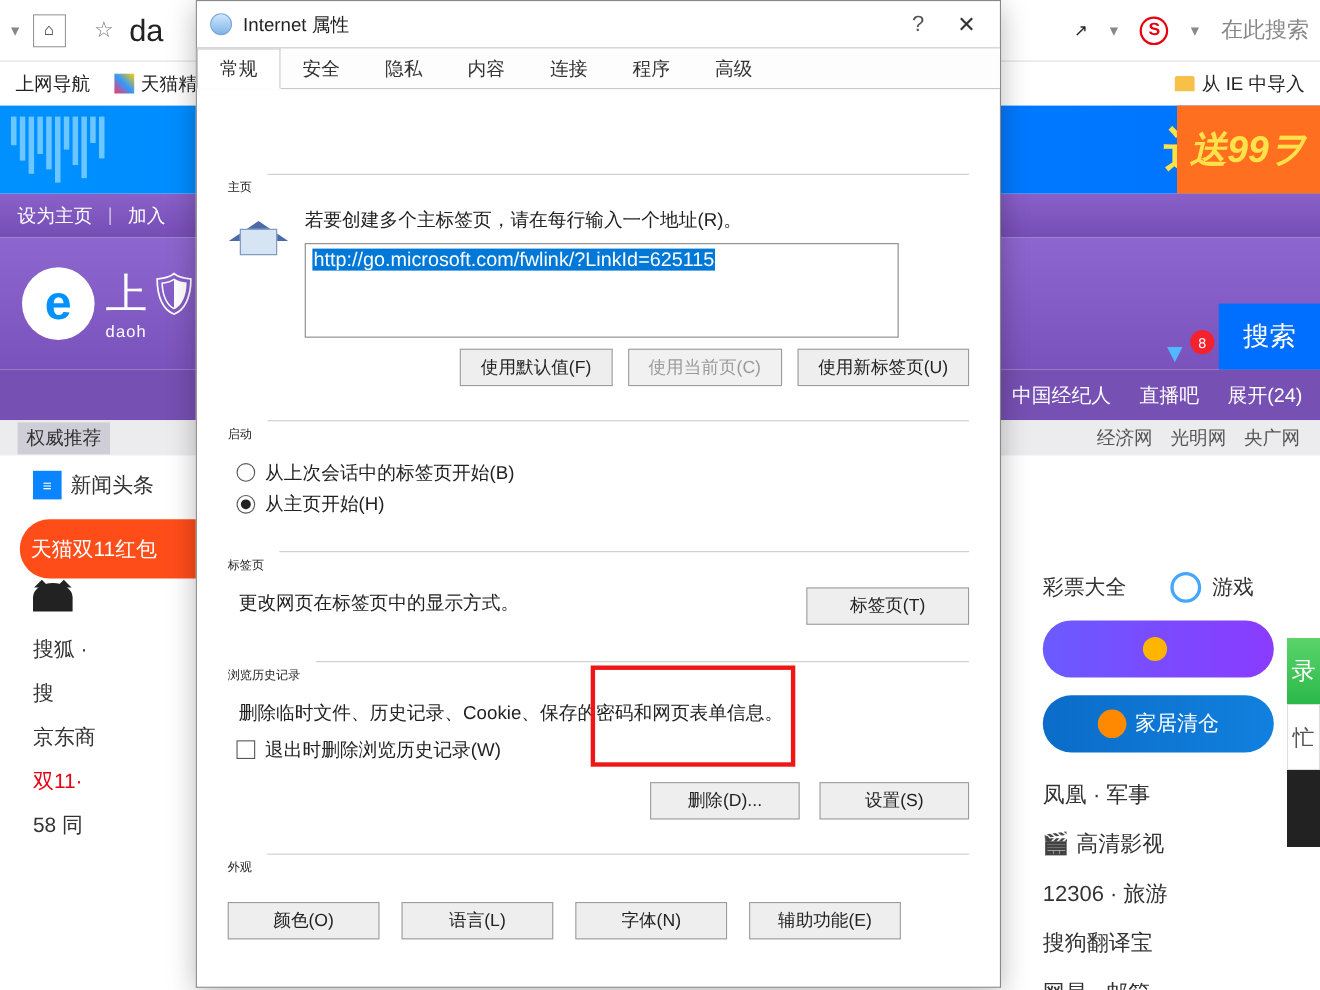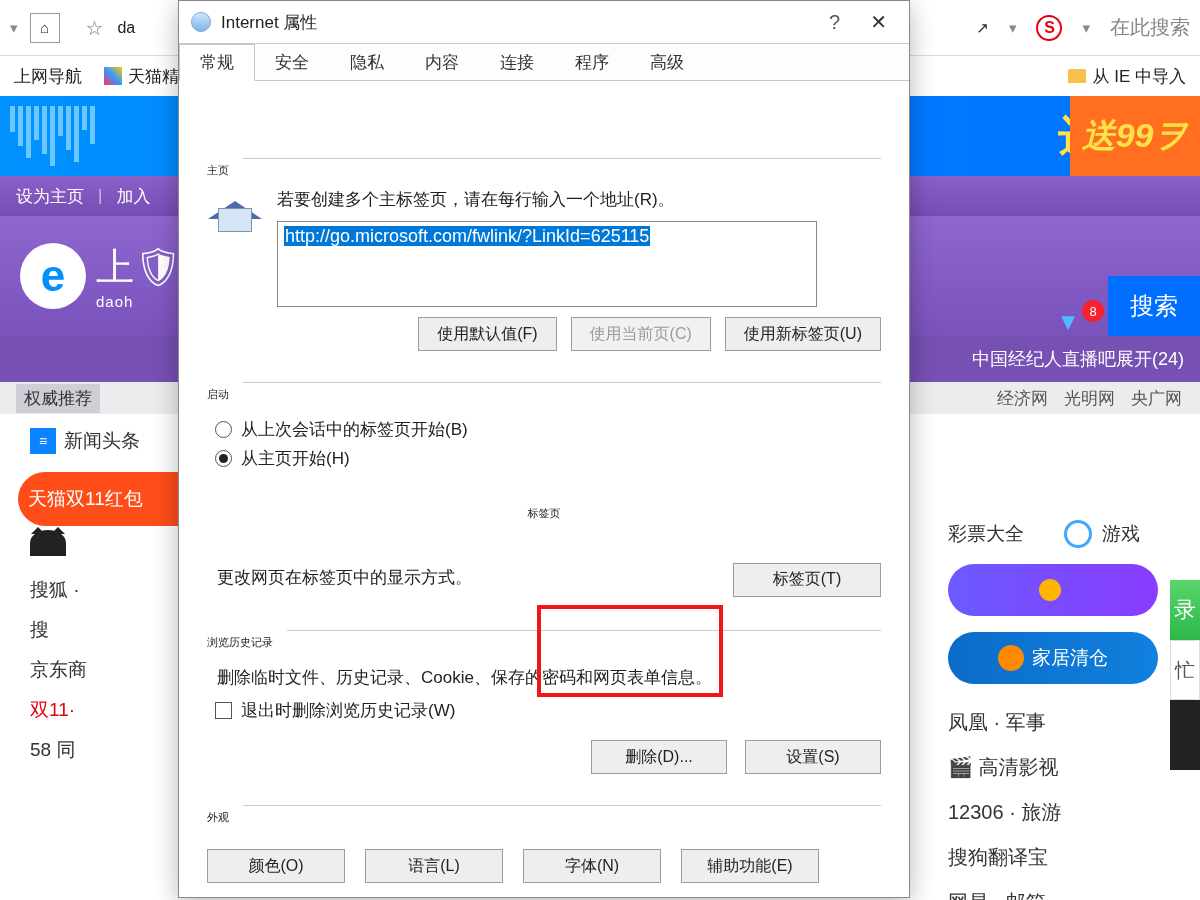--- a/index.html
+++ b/index.html
@@ -2,21 +2,21 @@
 <html><head>
 <meta charset="utf-8">
 <style>
 * { margin:0; padding:0; box-sizing:border-box; font-family:"Microsoft YaHei","Segoe UI",sans-serif; }
 body { width:1200px; height:900px; overflow:hidden; background:#fff; position:relative; font-size:15px; color:#222; }
 
 
 .bg-toolbar { height:56px; display:flex; align-items:center; padding:0 10px; border-bottom:1px solid #ddd; }
 .bg-toolbar .home { width:30px; height:30px; border:1px solid #999; display:flex; align-items:center; justify-content:center; margin:0 12px; }
 .bg-toolbar .star { margin:0 14px; color:#777; font-size:20px; }
-.bg-toolbar .addr { font-size:16px; color:#222; }
+.bg-toolbar .addr { font-size:28px; color:#222; }
 .bg-toolbar .right { margin-left:auto; display:flex; align-items:center; gap:20px; }
 .bg-toolbar .sogou { width:26px; height:26px; border:2px solid #e60012; border-radius:50%; color:#e60012; font-weight:bold; display:flex; align-items:center; justify-content:center; font-size:16px; }
 .bg-toolbar .search { color:#888; font-size:20px; }
 .bg-toolbar .arrow { color:#888; }
 
 .bg-bookbar { height:40px; display:flex; align-items:center; padding:0 14px; gap:22px; font-size:17px; }
 .bg-bookbar .fav { display:flex; align-items:center; gap:6px; }
 .bg-bookbar .folder { width:18px; height:14px; background:#f6c049; border-radius:2px 2px 0 0; }
 
 .banner1 { height:80px; background:linear-gradient(90deg,#0091ff 0%,#0072ff 100%); display:flex; align-items:center; color:#fff; position:relative; }
@@ -36,21 +36,21 @@
 .logo-row .py { font-size:15px; letter-spacing:1px; }
 .logo-row .info { margin-left:auto; padding:16px 14px 0 0; font-size:17px; line-height:32px; text-align:left; }
 .logo-row .info td { padding:0 10px; }
 .logo-row .badge { position:relative; }
 .logo-row .badge .cnt { position:absolute; top:-8px; right:-6px; background:#f5222d; color:#fff; width:22px; height:22px; border-radius:11px; font-size:13px; display:flex; align-items:center; justify-content:center; }
 .logo-row .sbtn { background:#006eff; color:#fff; font-size:24px; padding:14px 22px; margin-left:10px; height:60px; display:flex; align-items:center; }
 .logo-row .sbtn-wrap { display:flex; align-items:flex-end; margin-left:auto; padding:45px 0 0 0; }
 .logo-row .chev { color:#50b8ff; font-size:24px; padding:0 18px; }
 
 .nav2 { height:46px; background:#7650b2; display:flex; align-items:center; color:#fff; font-size:18px; padding:0 16px; gap:26px; }
-.nav2 .r { margin-left:auto; display:flex; }
+.nav2 .r { margin-left:auto; display:flex; gap:26px; }
 
 .grey { height:32px; background:#ececee; display:flex; align-items:center; }
 .grey .chip { background:#cfcdd6; color:#333; font-size:17px; padding:3px 8px; margin-left:16px; }
 .grey .r { margin-left:auto; display:flex; gap:16px; color:#555; padding-right:18px; font-size:17px; }
 
 .content { display:flex; padding:14px 0 0 30px; gap:40px; }
 .col1 { width:160px; }
 .col1 .tile { margin-bottom:18px; display:flex; align-items:center; gap:8px; font-size:19px; color:#333; }
 .col1 .news-ic { width:26px; height:26px; background:#0a84ff; color:#fff; display:flex; align-items:center; justify-content:center; font-size:14px; }
 .col1 .promo { width:175px; height:54px; background:#ff4d1a; color:#fff; border-radius:27px 4px 4px 27px; display:flex; align-items:center; padding-left:10px; font-size:19px; margin-left:-12px; }
@@ -314,21 +314,21 @@
           <span class="r"></span>
           <span>从上次会话中的标签页开始(B)</span>
         </label>
       <label class="radio">
           <span class="r on"></span>
           <span>从主页开始(H)</span>
         </label>
     </div>
 
     <div class="sec">
-      <div style="display:flex; align-items:center; gap:14px;flex-direction:column;">
+      <div style="display:flex; align-items:center; gap:14px;">
         <span class="grp-lbl">标签页</span>
         <hr class="grp-rule" style="flex:1;">
       </div>
       <div style="display:flex; align-items:center;">
         <span class="desc">更改网页在标签页中的显示方式。</span>
         <span style="margin-left:auto;"><button class="btn" style="width:148px;">标签页(T)</button></span>
       </div>
     </div>
 
     <div class="sec">

